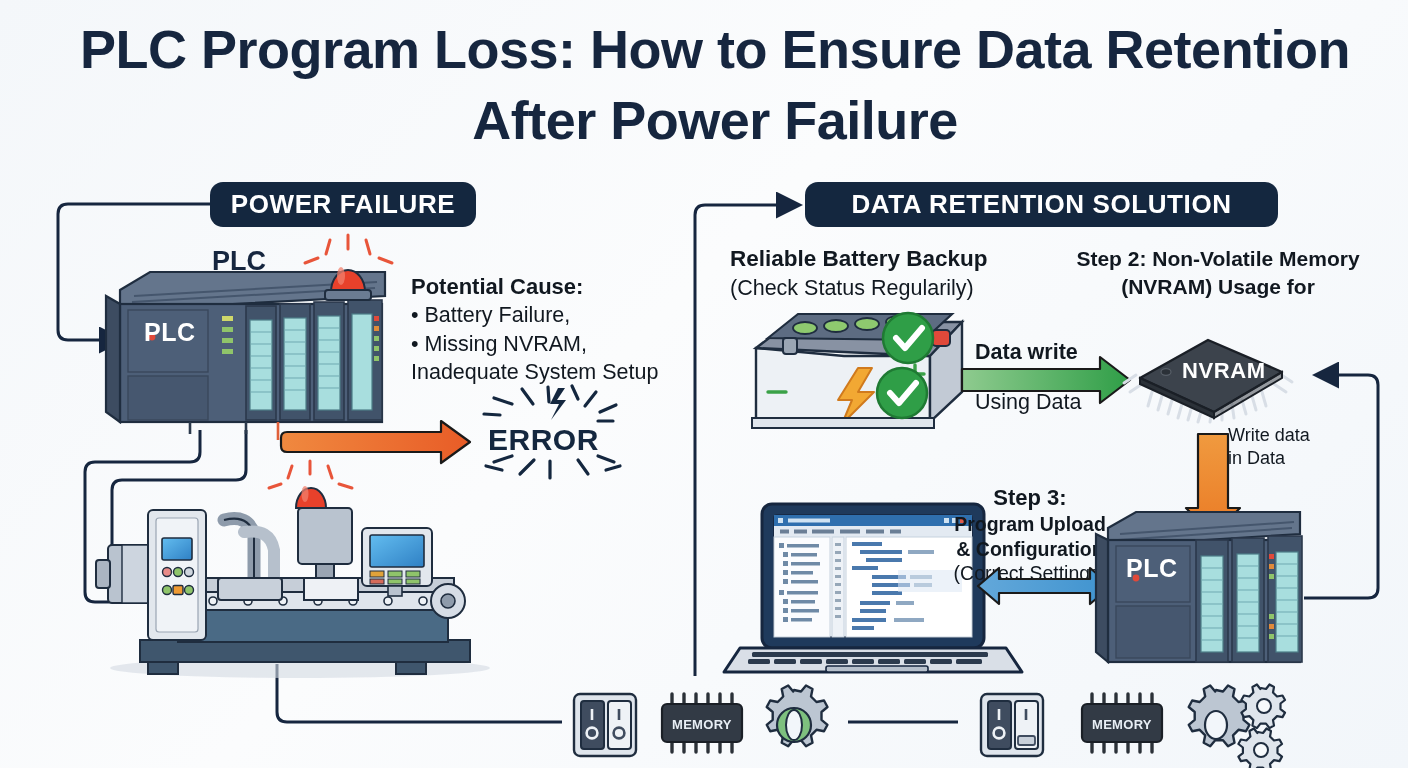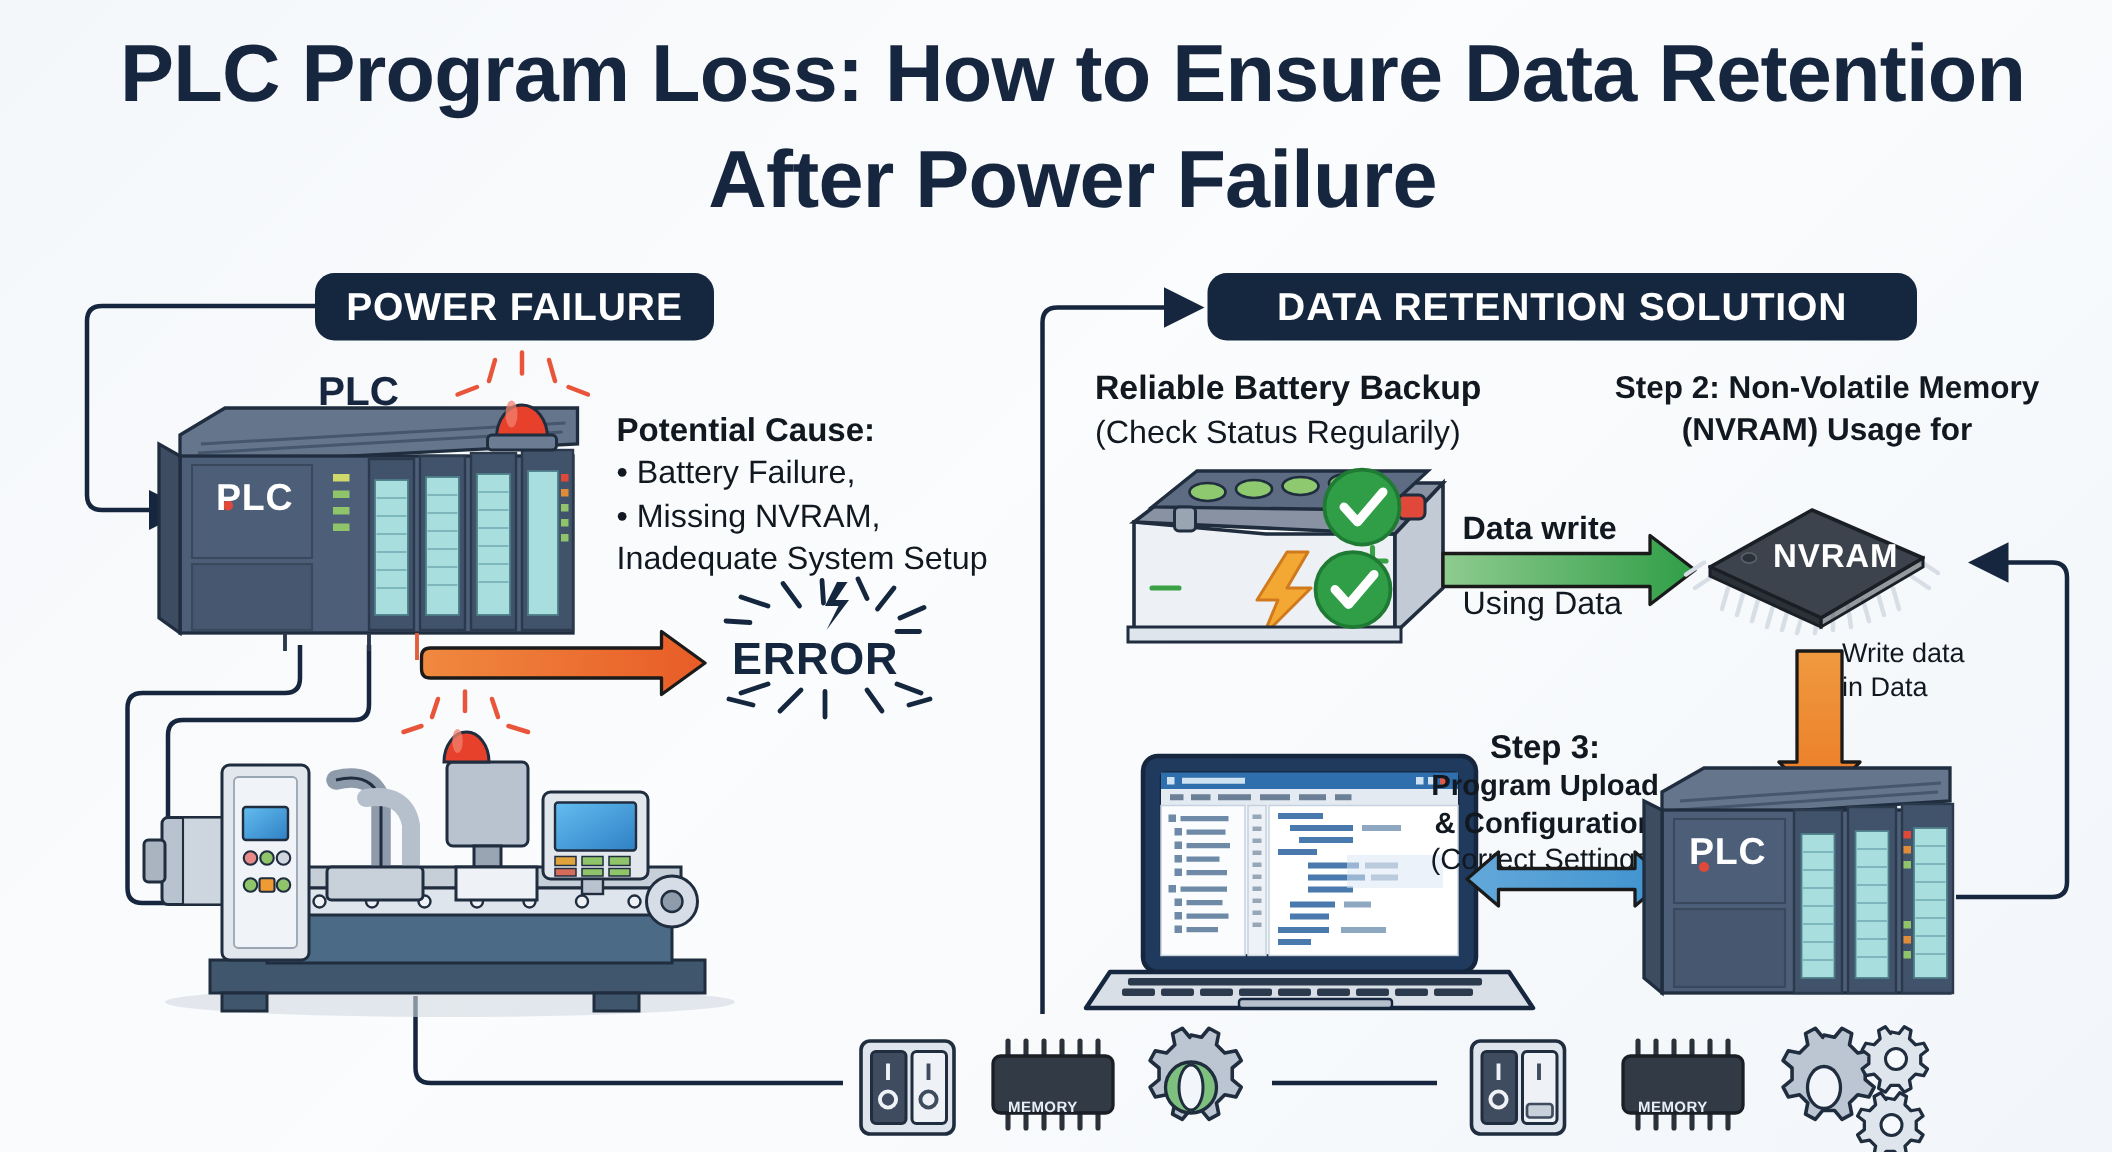--- a/index.html
+++ b/index.html
@@ -77,21 +77,21 @@
     font-size: 25px; letter-spacing: 0.5px;
   }
 
   .nvram-label {
     position: absolute; color: #ffffff; font-weight: bold;
     font-size: 22px; letter-spacing: 0.6px;
   }
 
   .memchip-label {
     position: absolute; color: #e8eef5; font-weight: bold;
-    font-size: 10px; letter-spacing: 0.3px; margin-top: 16px;
+    font-size: 13px; letter-spacing: 0.3px;
   }
 </style>
 </head>
 <body>
 
 <div id="canvas">
 
   <div id="title">PLC Program Loss: How to Ensure Data Retention After Power Failure</div>
 
   <svg class="svg-layer">

